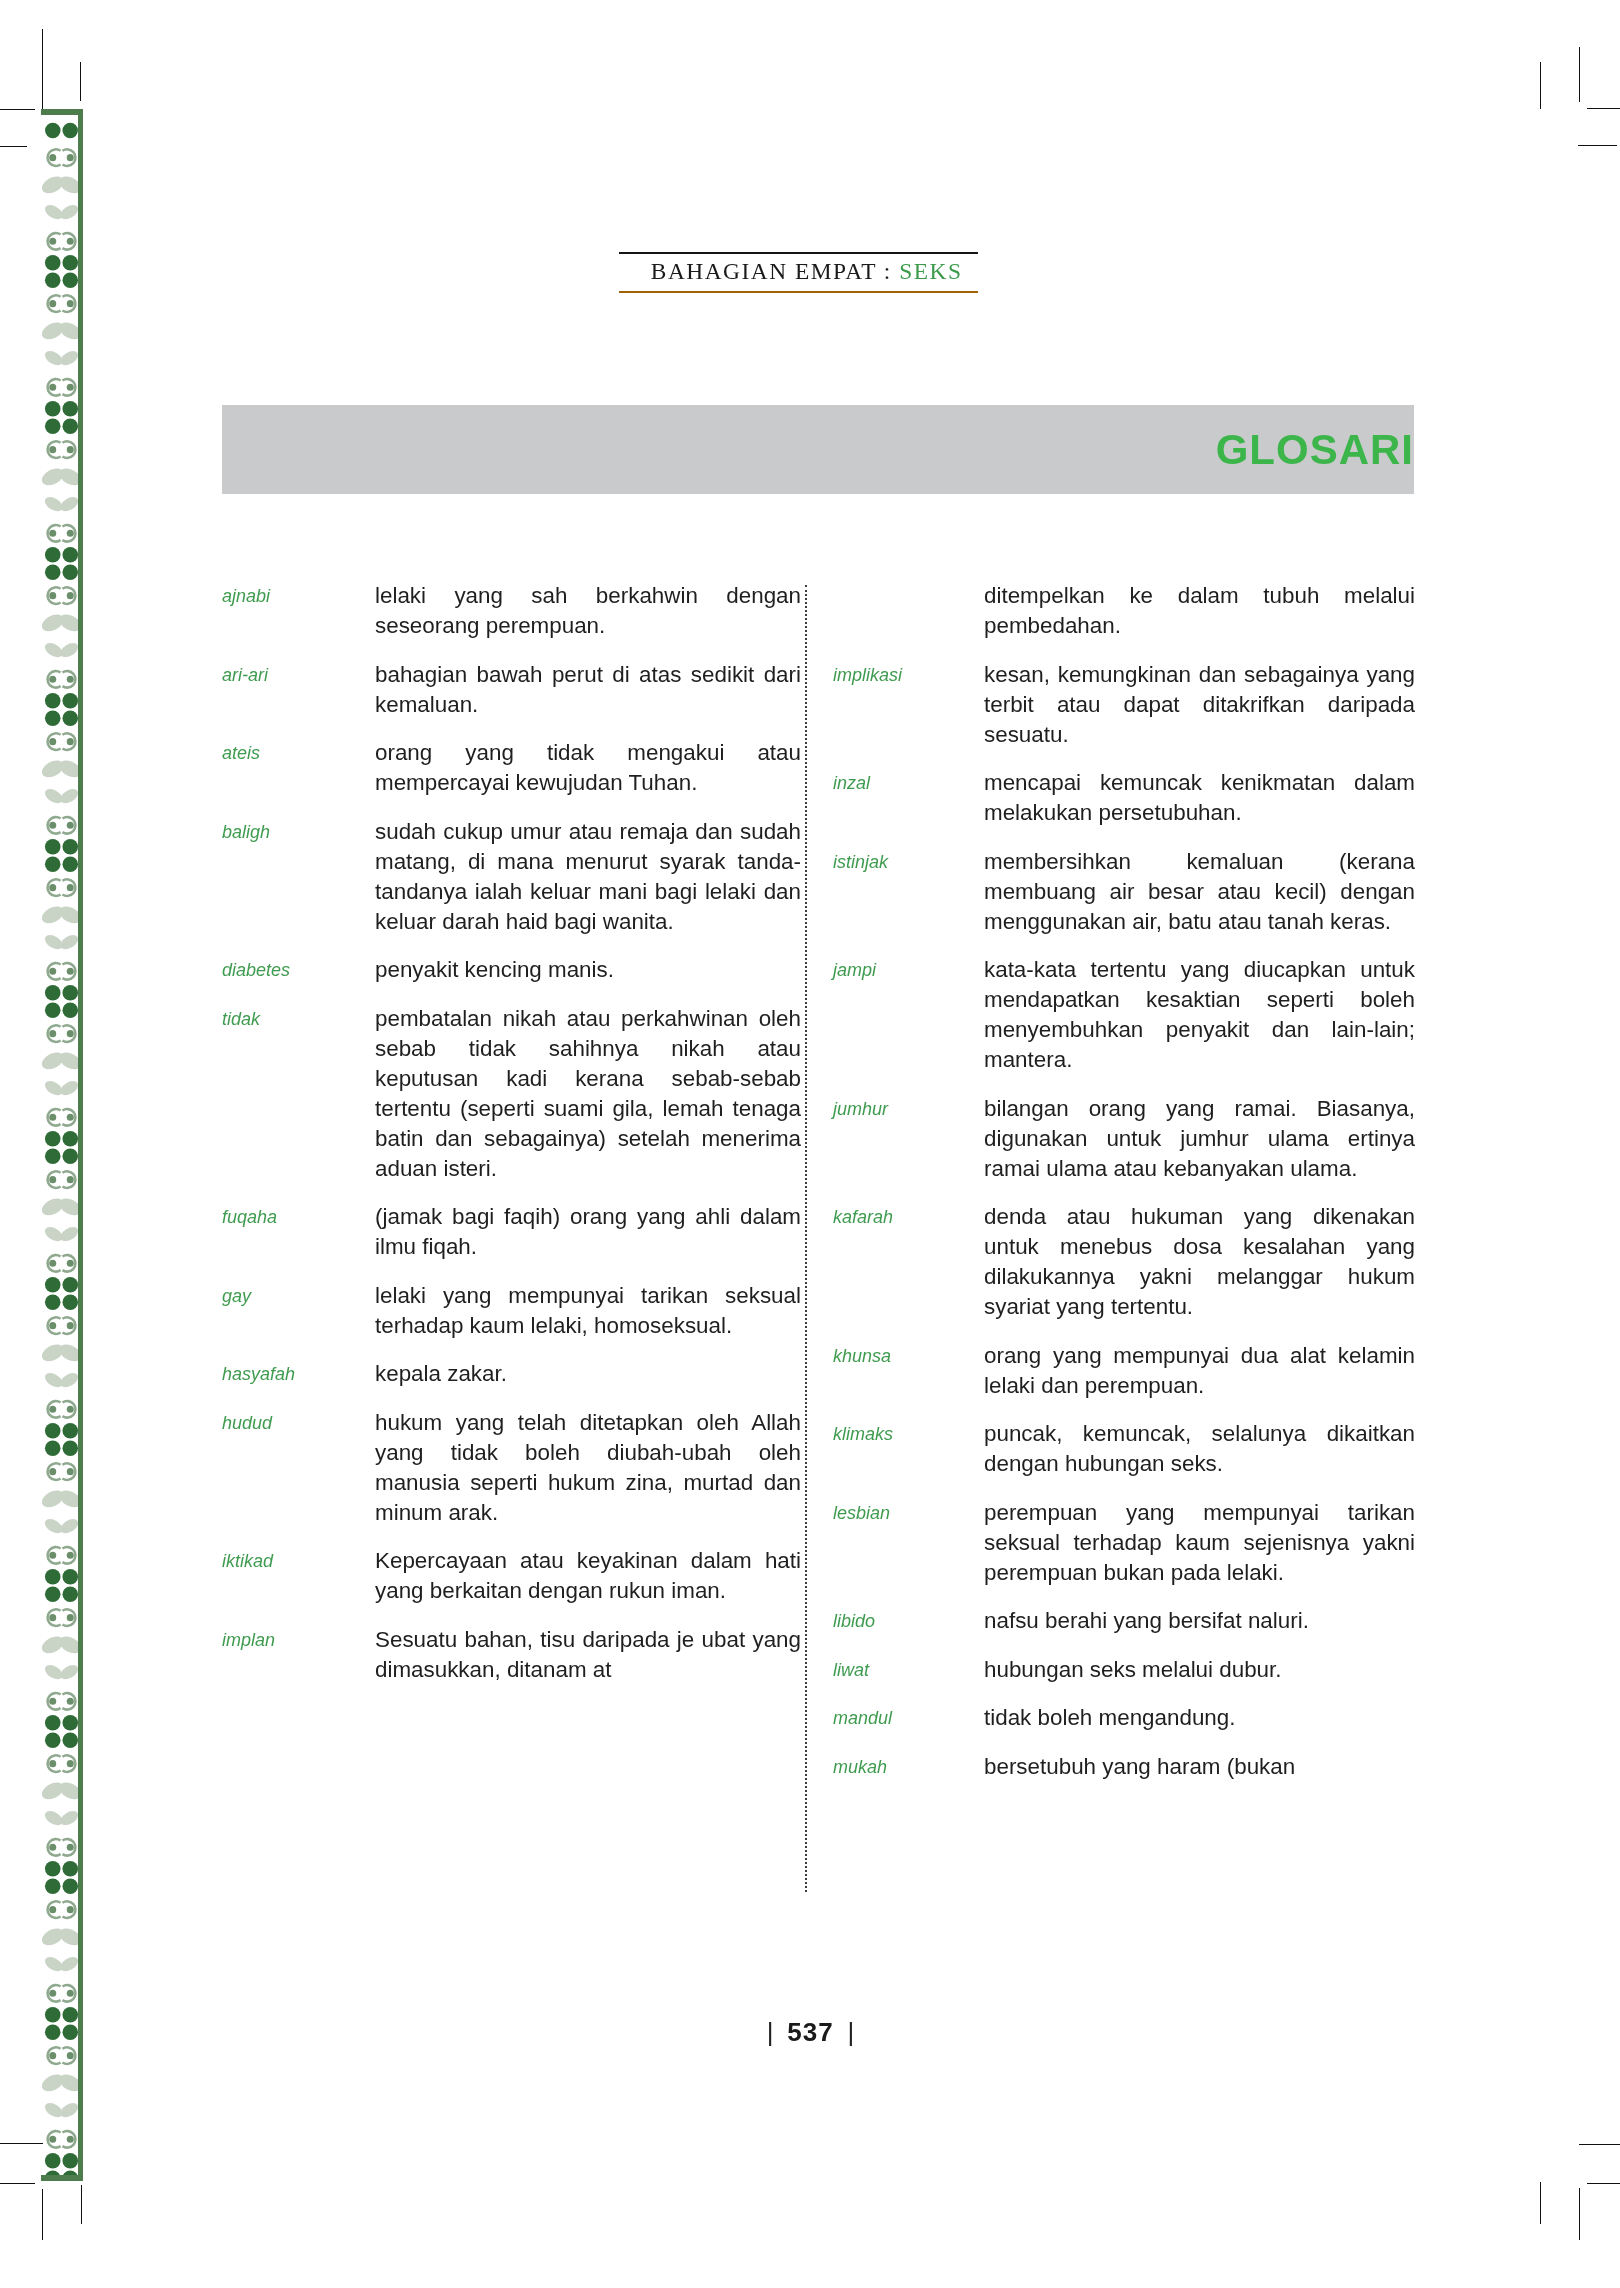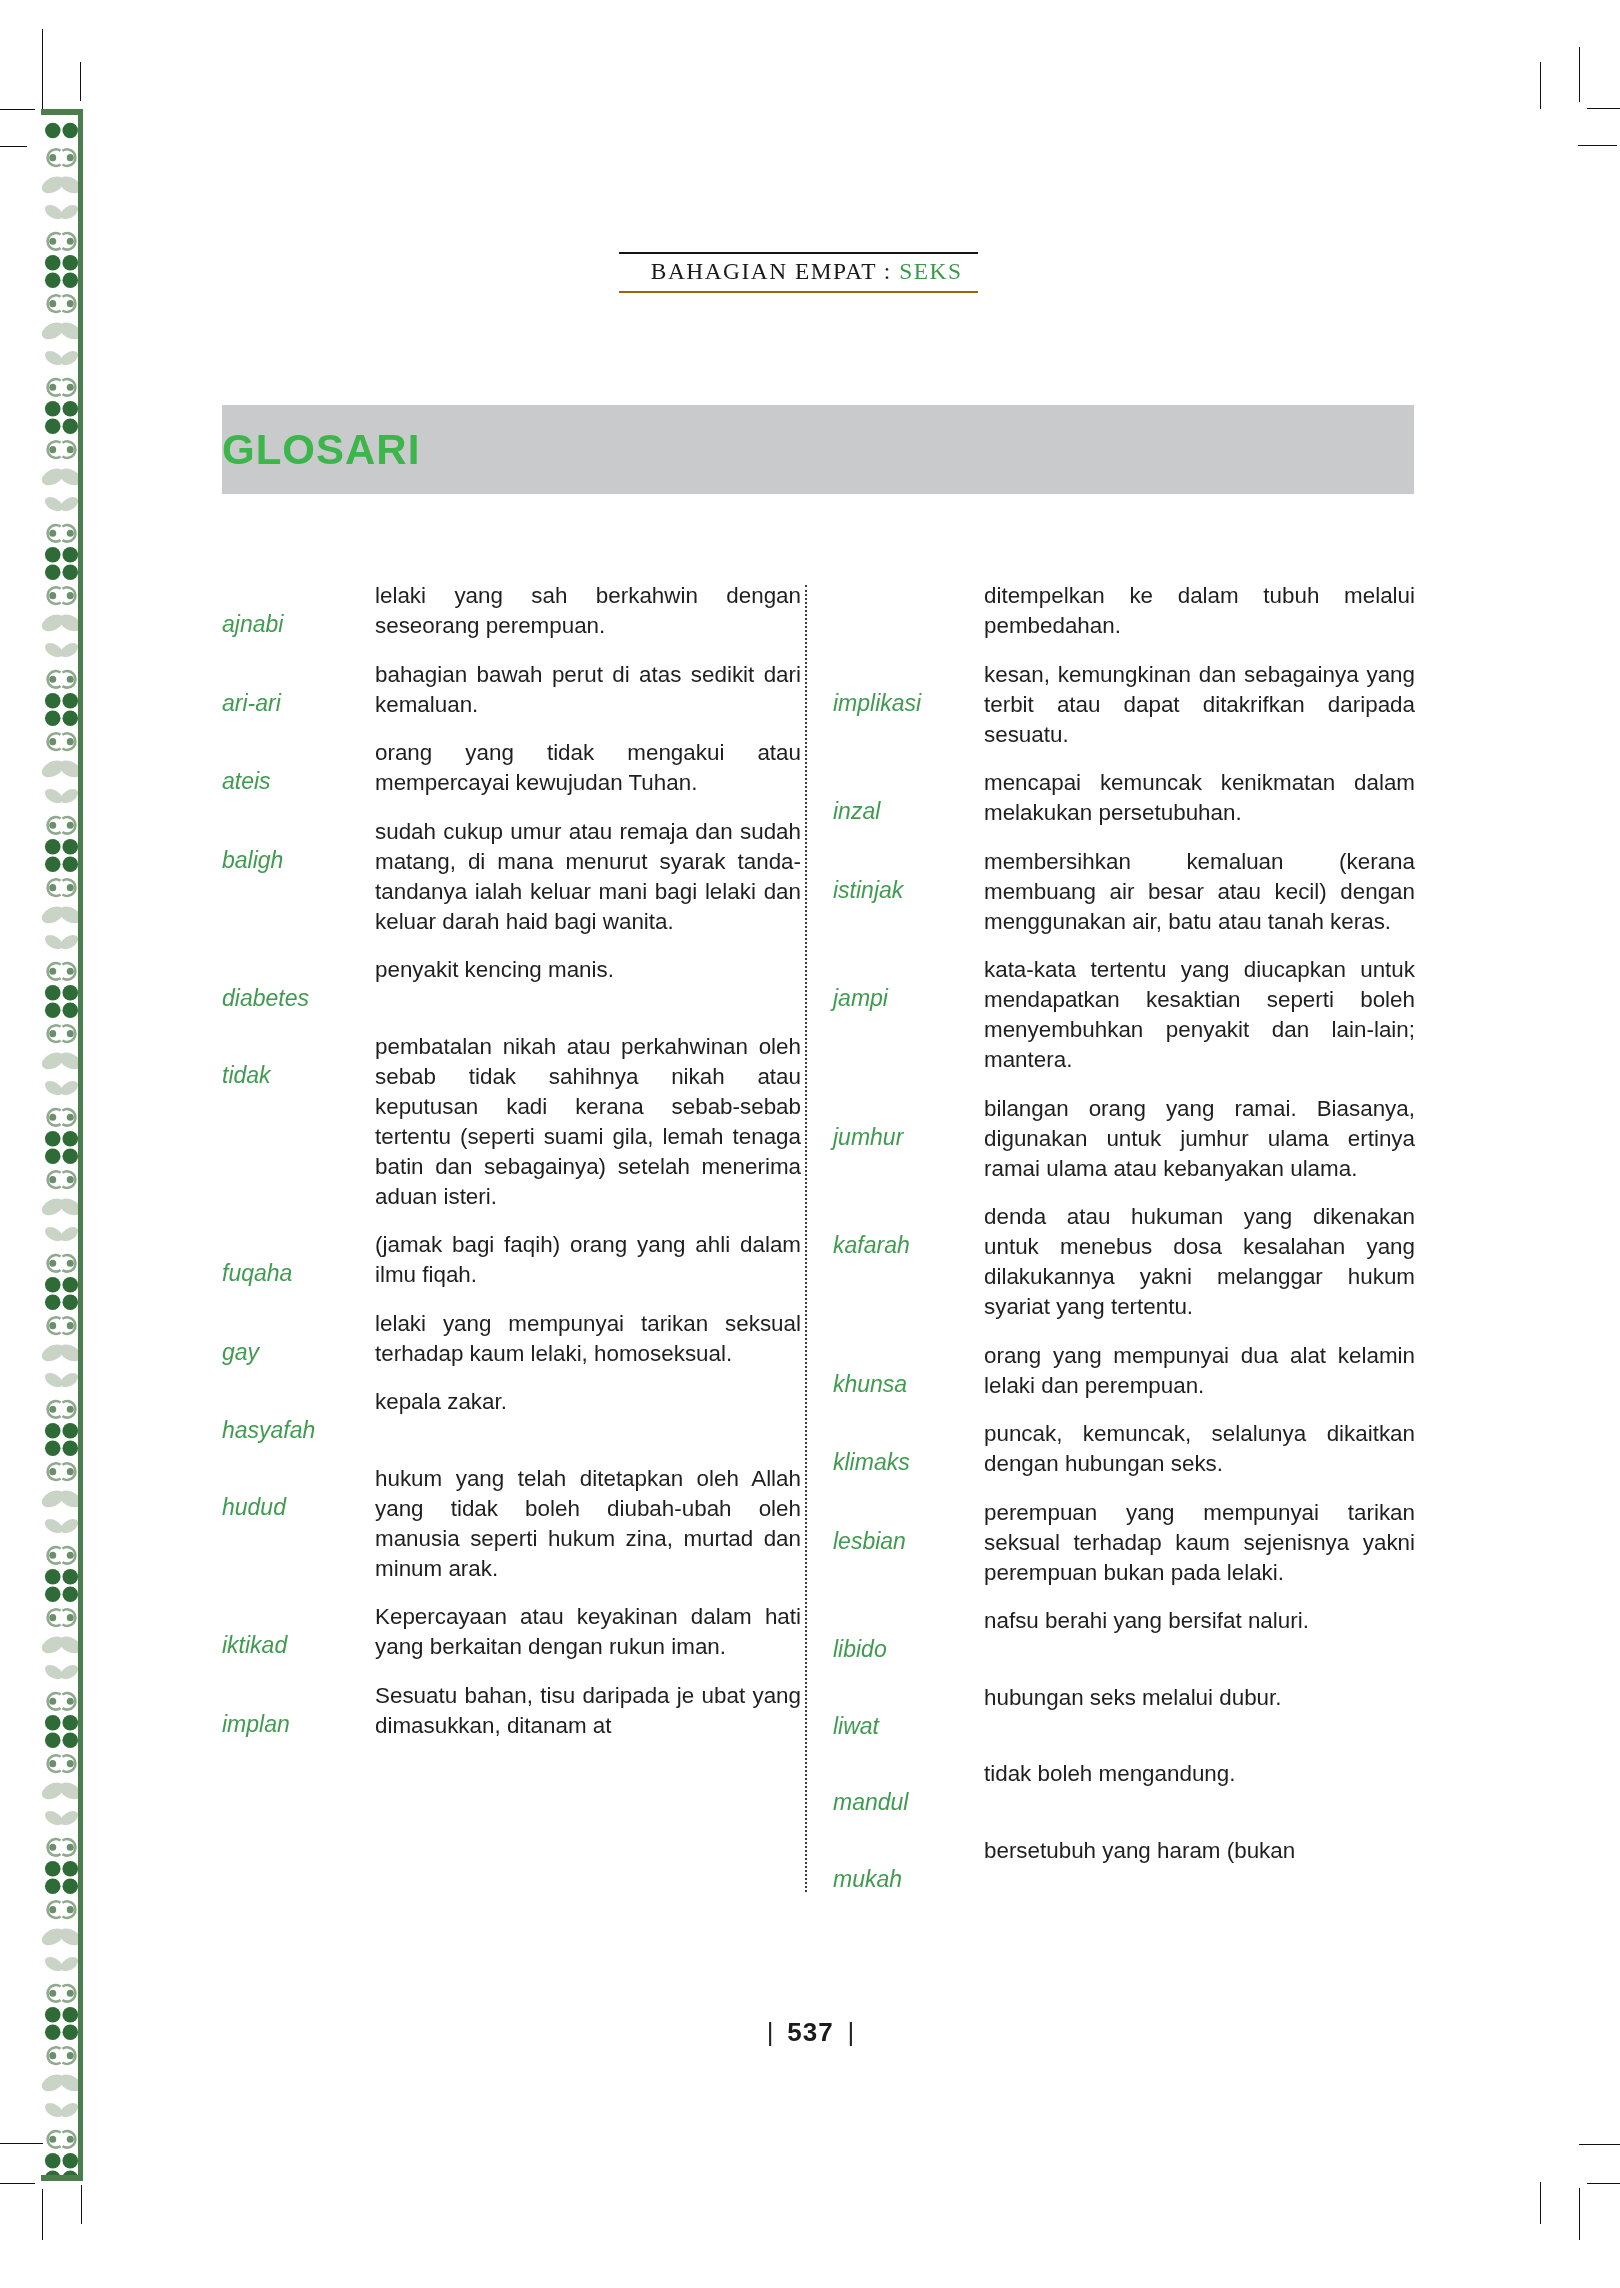--- a/index.html
+++ b/index.html
@@ -51,21 +51,21 @@
     white-space: pre;
   }
   .running-header .section { color: #3a9a4a; }
 
   
   .banner {
     position: absolute;
     left: 222px; top: 405px;
     width: 1192px; height: 89px;
     background: #c9cacc;
-    display: flex; align-items: center; justify-content: flex-start;
+    display: flex; align-items: center; justify-content: flex-end;
   }
   .banner .banner-title {
     font-size: 42px;
     font-weight: bold;
     letter-spacing: 1px;
     color: #3cb54a;
   }
 
   
   .glossary {
@@ -80,23 +80,22 @@
     position: absolute;
     left: 583px; top: 3.9px;
     height: 1307px;
     border-left: 2.9px dotted #3c3c3c;
   }
   .entry { display: flex; margin-bottom: 18.5px; }
   .entry .term {
     flex: 0 0 153px;
     font-style: italic;
     color: #3f9b4f;
-    font-size: 23px;
+    font-size: 18px;
     line-height: 30px;
-    margin-top: 28px;
   }
   .column.right .entry .term { flex-basis: 151px; }
   .entry .def {
     flex: 1 1 auto;
     font-size: 22.4px;
     line-height: 30px;
     text-align: justify;
   }
 
   

